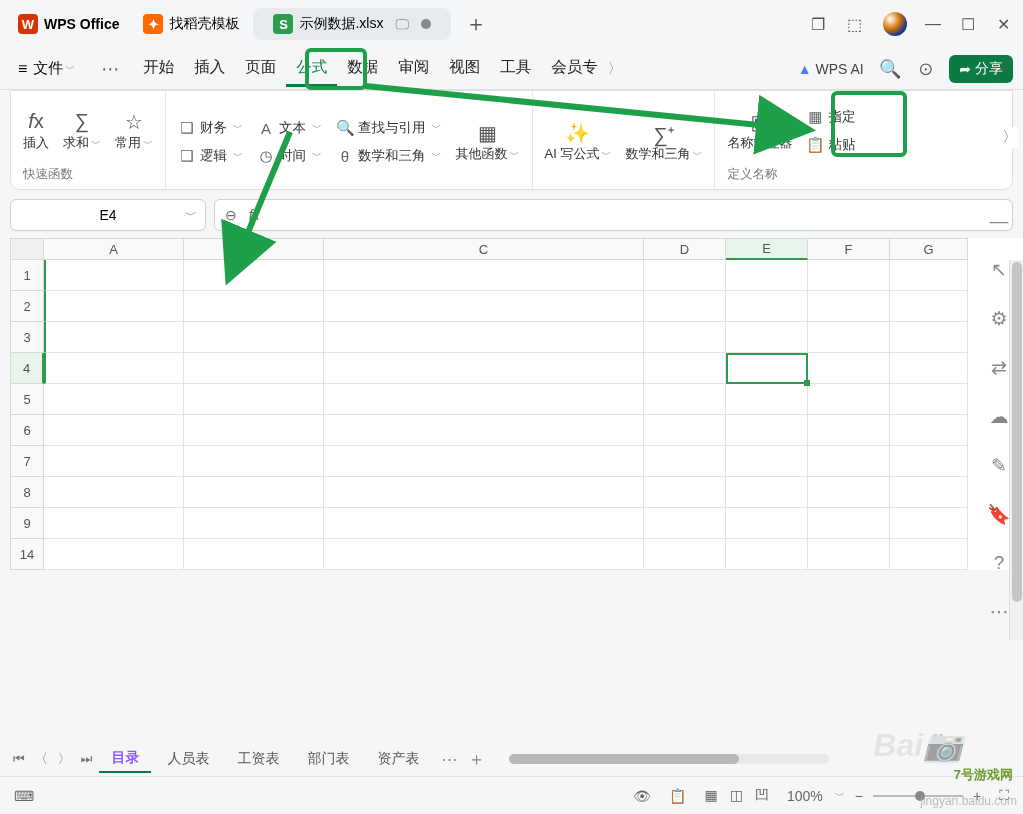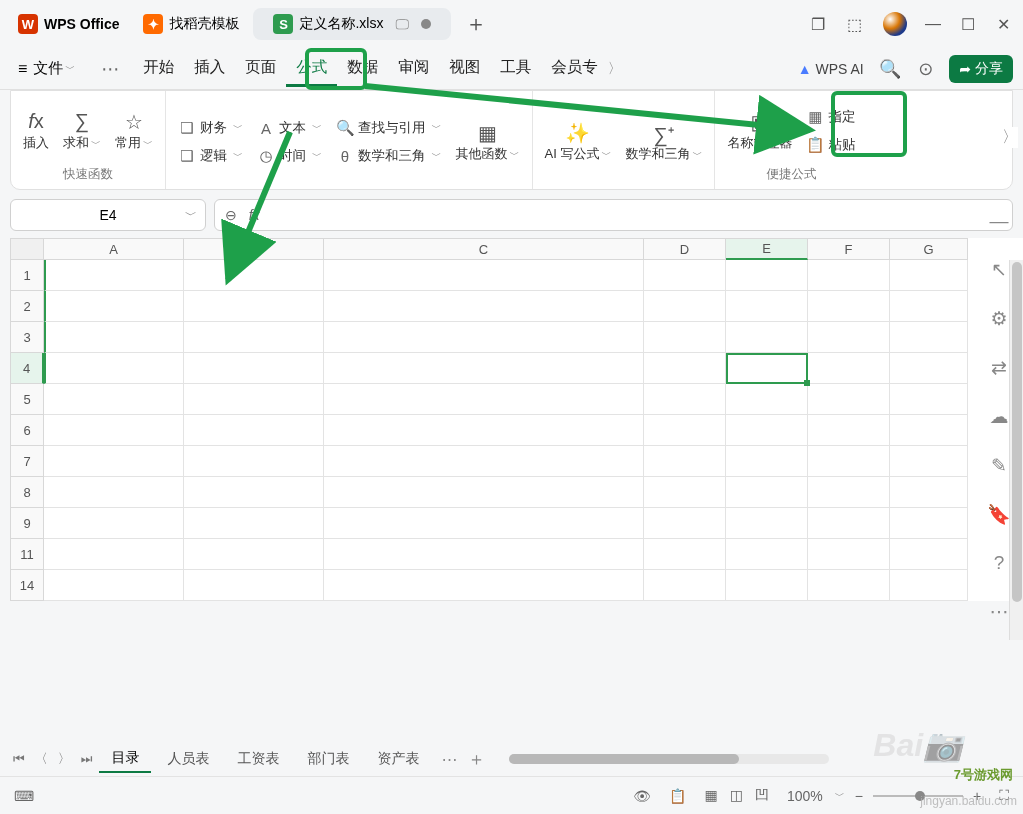--- a/index.html
+++ b/index.html
@@ -35,21 +35,21 @@
 
 .ribbon { display: flex; background: #fff; border-radius: 0 0 10px 10px; margin: 0 10px; height: 100px; border: 1px solid #e0e0e0; position: relative; }
 .ribbon-group { display: flex; flex-direction: column; border-right: 1px solid #e5e5e5; padding: 6px 12px 2px; position: relative; }
 .ribbon-row { display: flex; gap: 14px; align-items: center; flex: 1; }
 .ribbon-btn { display: flex; flex-direction: column; align-items: center; font-size: 13px; gap: 2px; color: #333; }
 .ribbon-btn .icn { font-size: 20px; color: #555; height: 22px; }
 .ribbon-small { display: flex; align-items: center; font-size: 13.5px; gap: 4px; color: #333; white-space: nowrap; }
 .ribbon-small .icn { font-size: 15px; color: #666; width: 18px; text-align: center; }
 .caret { font-size: 10px; color: #888; margin-left: 2px; }
 .ribbon-col { display: flex; flex-direction: column; gap: 10px; justify-content: center; }
-.group-label { text-align: center; font-size: 12.5px; color: #777; padding: 2px 0 4px; }
+.group-label { font-size: 12.5px; color: #777; padding: 2px 0 4px; }
 .ribbon-scroll { position: absolute; right: -6px; top: 36px; color: #888; font-size: 16px; background: #fff; }
 
 .formula-bar { display: flex; align-items: center; margin: 8px 10px 0; height: 34px; gap: 8px; }
 .name-box { width: 196px; height: 32px; border: 1px solid #d0d0d0; border-radius: 6px; background: #fff; display: flex; align-items: center; justify-content: center; font-size: 14px; position: relative; }
 .name-box .dd { position: absolute; right: 8px; color: #888; font-size: 12px; }
 .fx-area { flex: 1; height: 32px; border: 1px solid #d0d0d0; border-radius: 6px; background: #fff; display: flex; align-items: center; padding: 0 10px; gap: 12px; color: #666; font-size: 14px; }
 .fx-area .fx { font-style: italic; }
 
 .sheet-area { position: relative; margin: 6px 0 0 10px; background: #fff; }
 .col-headers { display: flex; height: 22px; }
@@ -63,21 +63,21 @@
 .cell { border-right: 1px solid #e3e3e3; border-bottom: 1px solid #e3e3e3; }
 .cell.first { border-left: 2px solid #2e9b4f; }
 .sel-box { position: absolute; border: 2px solid #2e9b4f; pointer-events: none; z-index: 5; }
 .sel-box::after { content: ''; position: absolute; right: -4px; bottom: -4px; width: 6px; height: 6px; background: #2e9b4f; }
 .vscroll { position: absolute; right: 0; top: 0; width: 14px; height: 380px; background: #f0f0f0; border-left: 1px solid #ddd; }
 .vthumb { position: absolute; left: 2px; top: 2px; width: 10px; height: 340px; background: #c5c5c5; border-radius: 5px; }
 
 .sheet-tabs { position: fixed; left: 10px; bottom: 40px; height: 30px; display: flex; align-items: center; gap: 4px; width: 990px; background: #f5f6f7; }
 .nav-arrow { font-size: 13px; color: #777; padding: 0 3px; }
 .sheet-tab { font-size: 14px; padding: 4px 12px; color: #555; }
-.sheet-tab.active { color: #000000; border-bottom: 2.5px solid #0c7a43; font-weight: 400; }
+.sheet-tab.active { color: #8b5cf6; border-bottom: 2.5px solid #0c7a43; font-weight: 700; }
 .hscroll-track { margin-left: 20px; flex: 1; height: 10px; background: #e8e8e8; border-radius: 5px; position: relative; max-width: 320px; }
 .hthumb { position: absolute; left: 0; top: 0; width: 230px; height: 10px; background: #b8b8b8; border-radius: 5px; }
 
 .status-bar { position: fixed; left: 0; bottom: 0; width: 1023px; height: 38px; display: flex; align-items: center; padding: 0 14px; background: #f5f6f7; border-top: 1px solid #e3e3e3; gap: 18px; color: #666; font-size: 14px; }
 .status-bar .spacer { flex: 1; }
 .view-btns { display: flex; gap: 12px; }
 .zoom { display: flex; align-items: center; gap: 10px; }
 .zoom-line { width: 90px; height: 2px; background: #bbb; position: relative; }
 .zoom-dot { position: absolute; left: 42px; top: -4px; width: 10px; height: 10px; background: #888; border-radius: 50%; }
 
@@ -94,21 +94,21 @@
   <div class="tab app">
     <span class="tab-icon red">W</span>
     <span>WPS Office</span>
   </div>
   <div class="tab">
     <span class="tab-icon orange">✦</span>
     <span>找稻壳模板</span>
   </div>
   <div class="tab doc">
     <span class="tab-icon green">S</span>
-    <span>定义名称.xlsx</span>
+    <span>示例数据.xlsx</span>
     <span class="monitor">🖵</span>
     <span class="close-dot"></span>
   </div>
   <span class="add-tab">＋</span>
   <div class="titlebar-right">
     <span class="icn">❐</span>
     <span class="icn">⬚</span>
     <span class="avatar"></span>
     <span class="icn">—</span>
     <span class="icn">☐</span>
@@ -239,21 +239,21 @@
         <div class="ribbon-small">
             <span class="icn">▦</span>
             <span>指定</span>
           </div>
         <div class="ribbon-small">
             <span class="icn">📋</span>
             <span>粘贴</span>
           </div>
       </div>
     </div>
-    <div class="group-label">便捷公式</div>
+    <div class="group-label">定义名称</div>
   </div>
   <span class="ribbon-scroll">〉</span>
   <div class="highlight-box" style="left:820px;top:0px;width:76px;height:66px;"></div>
 </div>
 
 <div class="formula-bar">
   <div class="name-box">
     <span>E4</span>
     <span class="dd">﹀</span>
   </div>
@@ -350,30 +350,20 @@
         <div class="cell" style="width:140px"></div>
         <div class="cell" style="width:140px"></div>
         <div class="cell" style="width:320px"></div>
         <div class="cell" style="width:82px"></div>
         <div class="cell" style="width:82px"></div>
         <div class="cell" style="width:82px"></div>
         <div class="cell" style="width:78px"></div>
       </div>
       <div class="row-line">
         <div class="row-h">9</div>
-        <div class="cell" style="width:140px"></div>
-        <div class="cell" style="width:140px"></div>
-        <div class="cell" style="width:320px"></div>
-        <div class="cell" style="width:82px"></div>
-        <div class="cell" style="width:82px"></div>
-        <div class="cell" style="width:82px"></div>
-        <div class="cell" style="width:78px"></div>
-      </div>
-      <div class="row-line">
-        <div class="row-h">11</div>
         <div class="cell" style="width:140px"></div>
         <div class="cell" style="width:140px"></div>
         <div class="cell" style="width:320px"></div>
         <div class="cell" style="width:82px"></div>
         <div class="cell" style="width:82px"></div>
         <div class="cell" style="width:82px"></div>
         <div class="cell" style="width:78px"></div>
       </div>
       <div class="row-line">
         <div class="row-h">14</div>

